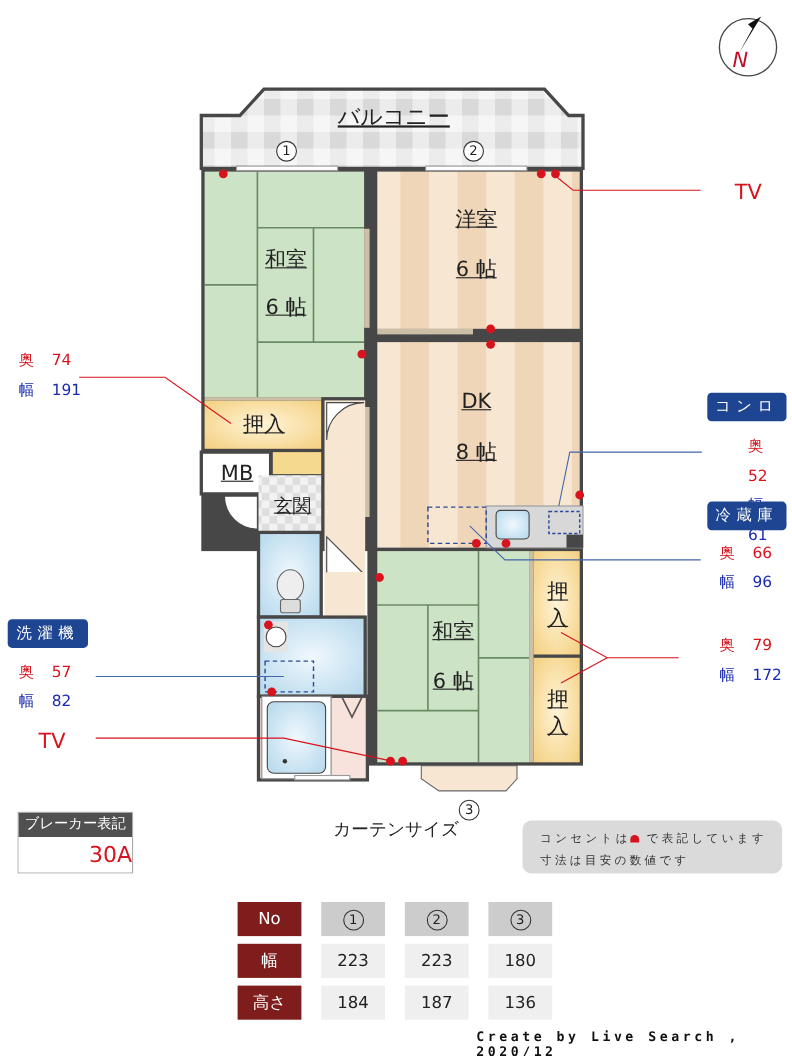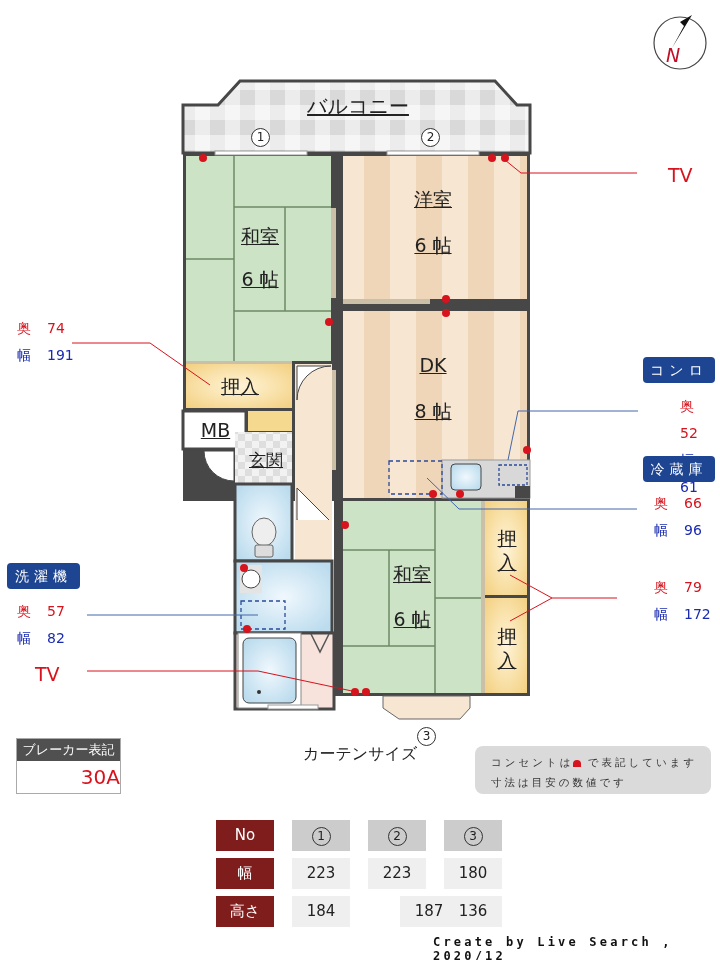--- a/index.html
+++ b/index.html
@@ -239,20 +239,20 @@
   <div class="ccell chead" style="left:0;top:0;">No</div>
   <div class="ccell chead" style="left:0;top:38px;">幅</div>
   <div class="ccell chead" style="left:0;top:76px;">高さ</div>
 
   <div class="ccell cnum" style="left:76px;top:0;"><span class="circ" style="background:transparent;">1</span></div>
   <div class="ccell cval" style="left:76px;top:38px;">223</div>
   <div class="ccell cval" style="left:76px;top:76px;">184</div>
 
   <div class="ccell cnum" style="left:152px;top:0;"><span class="circ" style="background:transparent;">2</span></div>
   <div class="ccell cval" style="left:152px;top:38px;">223</div>
-  <div class="ccell cval" style="left:152px;top:76px;margin-left:32px;">187</div>
+  <div class="ccell cval" style="left:152px;top:76px;">187</div>
 
   <div class="ccell cnum" style="left:228px;top:0;"><span class="circ" style="background:transparent;">3</span></div>
   <div class="ccell cval" style="left:228px;top:38px;">180</div>
   <div class="ccell cval" style="left:228px;top:76px;">136</div>
 </div>
 
 <div class="credit">Create by Live Search , 2020/12</div>
 
 </body></html>

